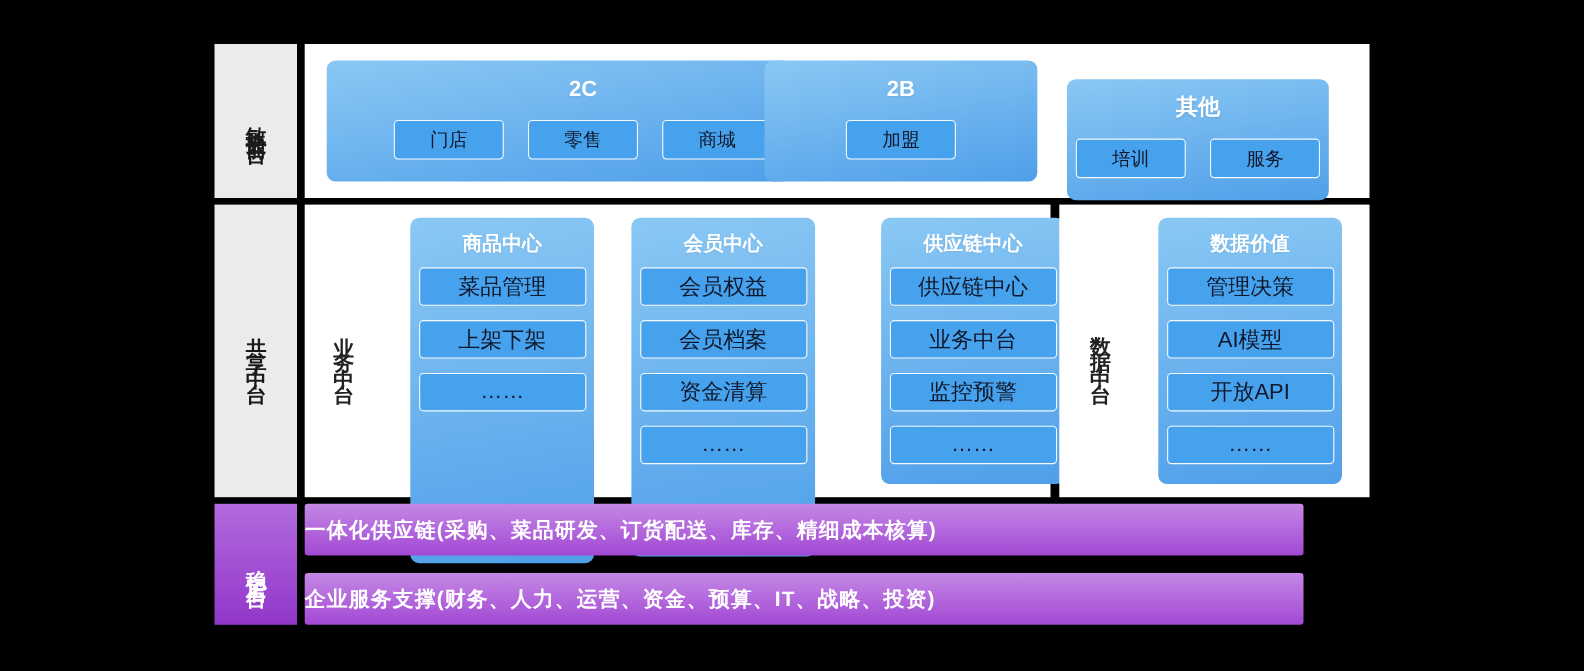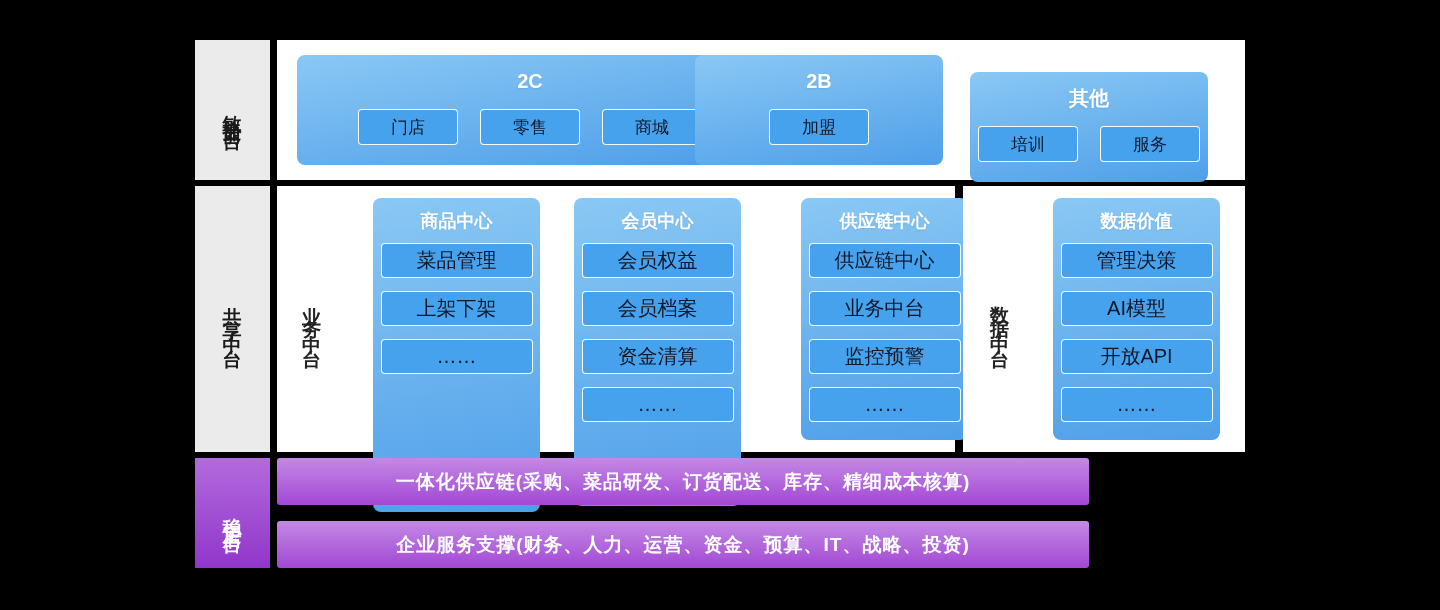--- a/index.html
+++ b/index.html
@@ -44,23 +44,23 @@
   .chip-col{display:flex;flex-direction:column;margin-top:13px;}
   .chip-col .chip{width:150px;height:33px;margin-bottom:13px;font-size:20px;}
   
   .inner-vlabel{
     position:absolute;top:0;bottom:0;display:flex;align-items:center;justify-content:center;
     color:#222;
   }
   .inner-vlabel .vtext{font-size:19px;letter-spacing:14px;}
   
   .purple-bar{
-    position:absolute;left:277px;width:812px;height:47px;border-radius:3px;
+    position:absolute;left:277px;width:908px;height:47px;border-radius:3px;
     background:linear-gradient(180deg,#c488e5 0%,#a248d4 100%);
-    display:flex;align-items:center;justify-content:center;
+    display:flex;align-items:center;justify-content:flex-start;
     color:#fff;font-weight:bold;font-size:19px;letter-spacing:1px;
   }
 </style>
 </head>
 <body>
 
 <div class="canvas">
 
   <div class="side-label gray" style="top:40px;height:140px;">
     <span class="vtext">敏捷前台</span>

